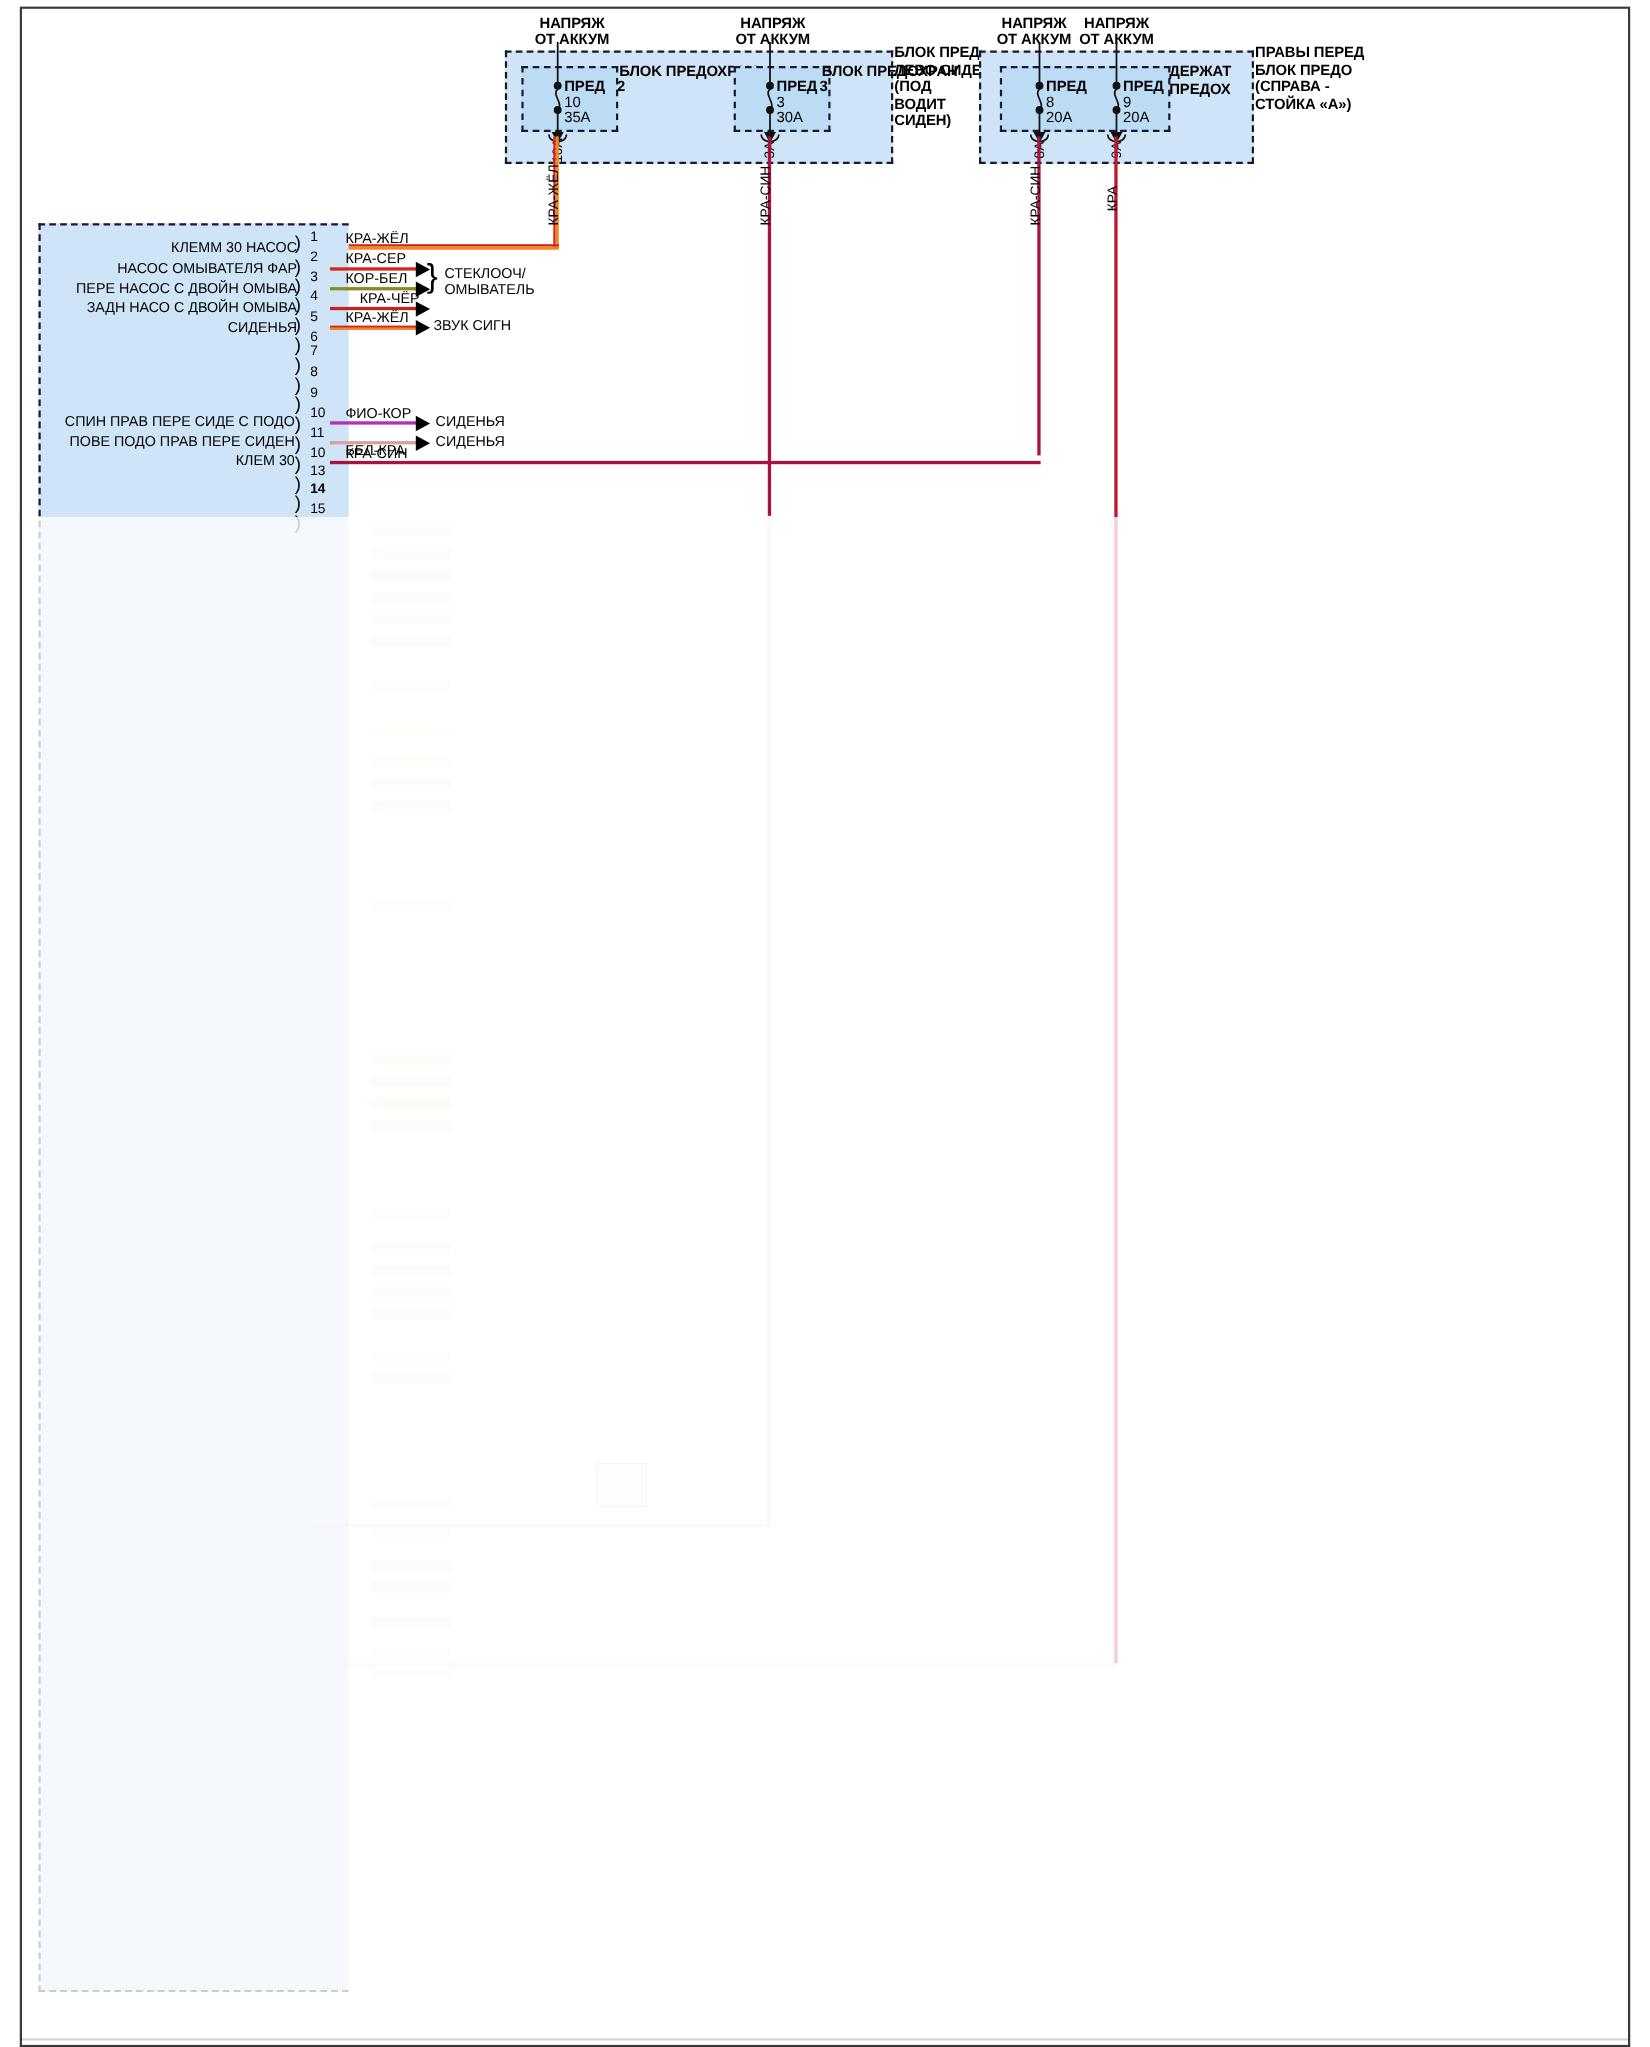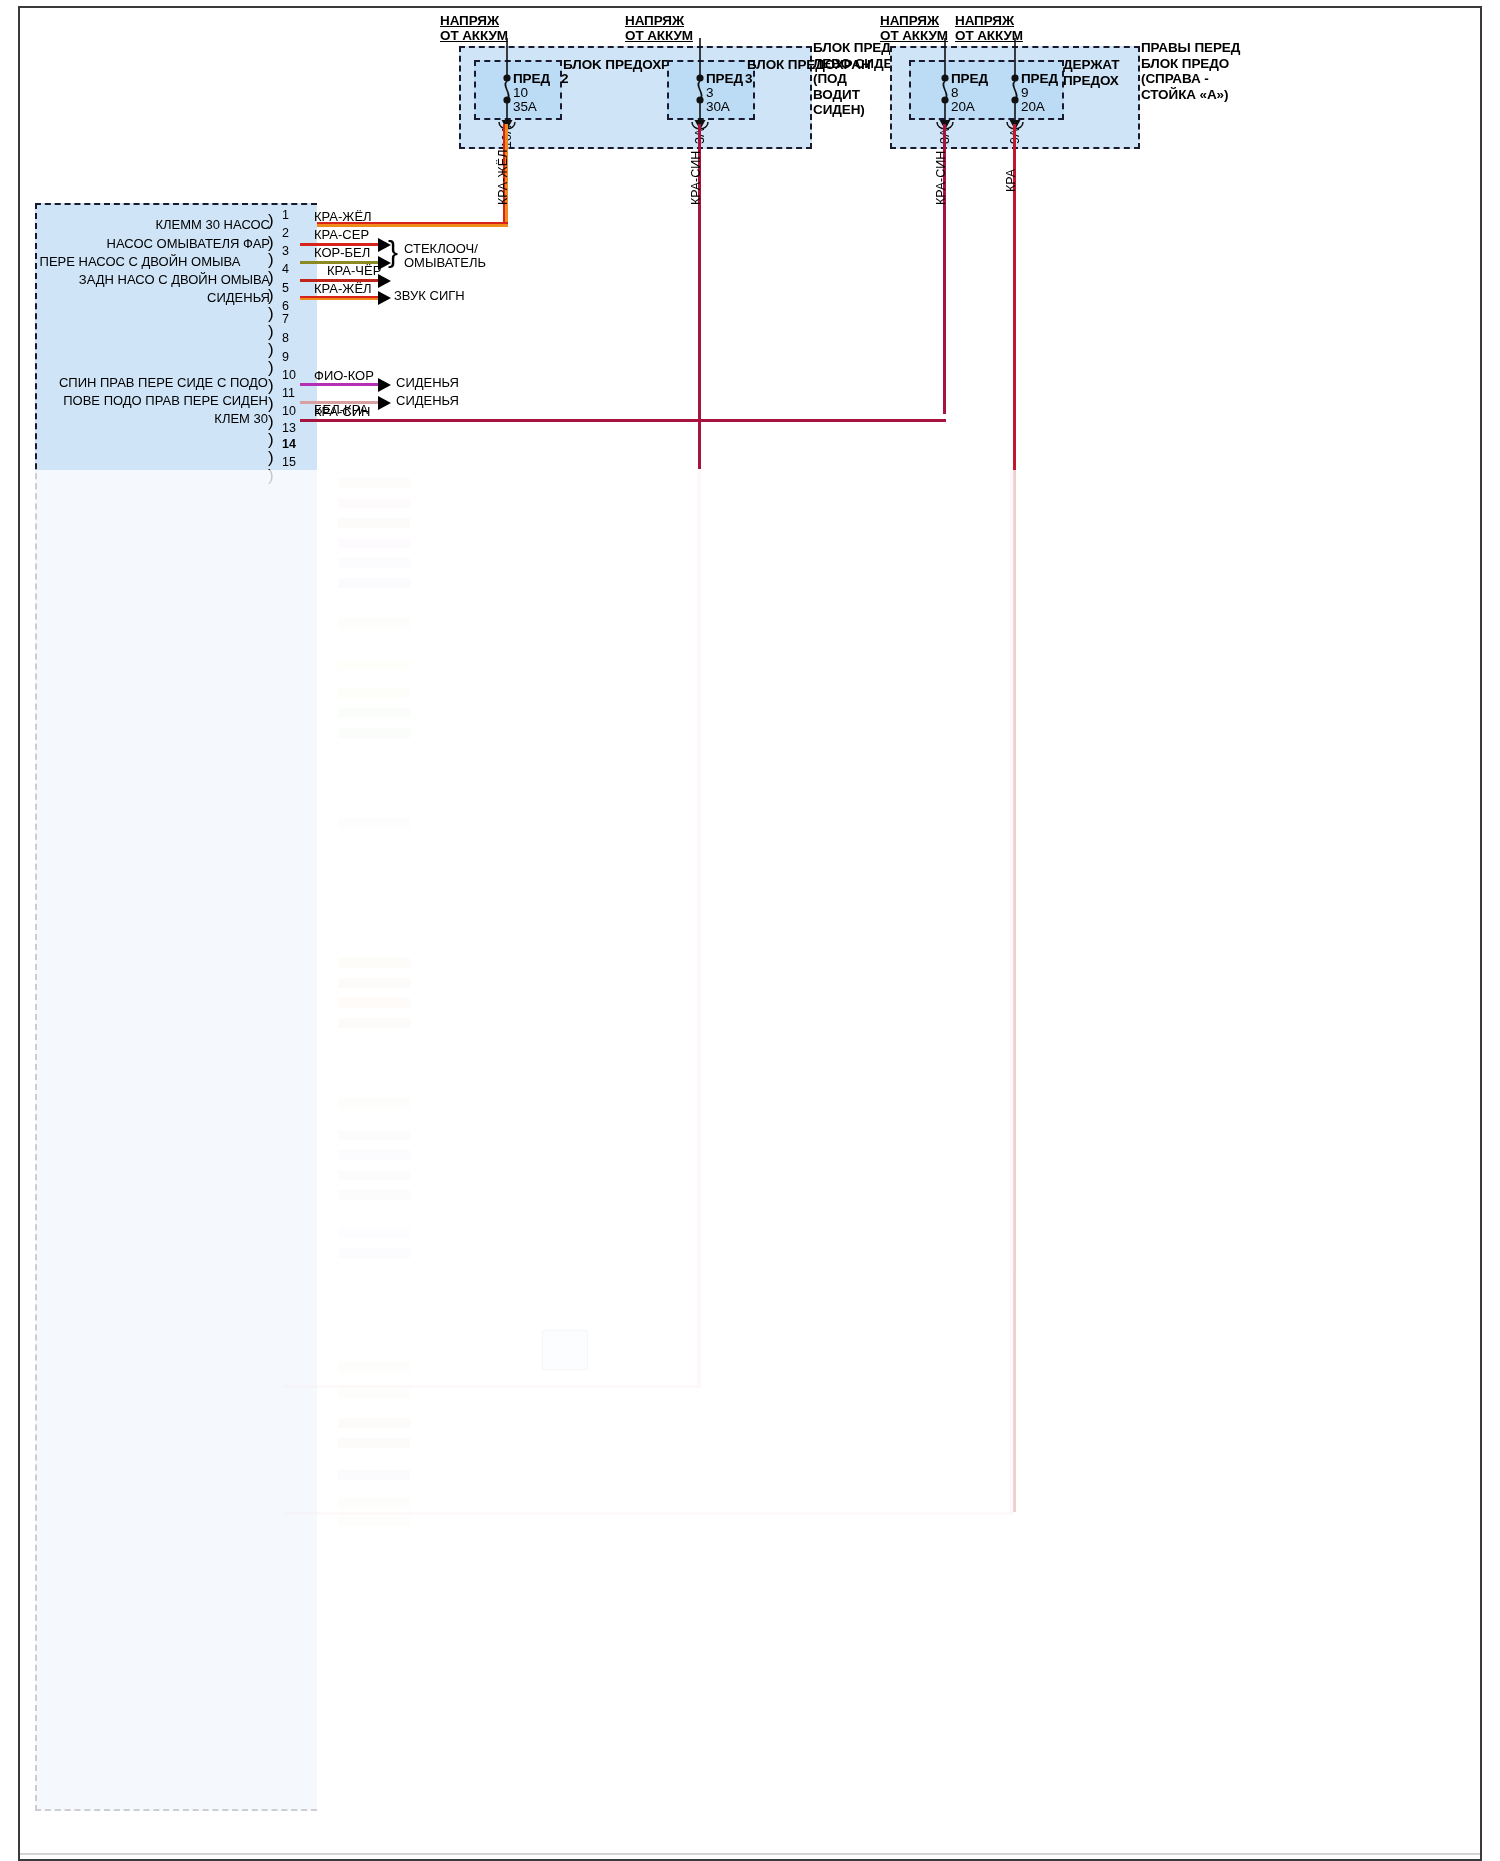--- a/index.html
+++ b/index.html
@@ -16,21 +16,21 @@
   .abs{position:absolute;}
   .dashbox{
     position:absolute;
     border:2px dashed #1a1a2e;
     background:#cfe4f7;
     box-sizing:border-box;
   }
   .dashbox.inner{background:#bcdcf6;}
   .lbl{position:absolute;font-size:13.5px;line-height:15px;letter-spacing:-0.1px;white-space:pre;}
   .lbl.b{font-weight:bold;}
-  .lbl.c{text-align:left;text-decoration:underline;}
+  .lbl.c{text-align:center;}
   .vlbl{position:absolute;font-size:12.5px;white-space:nowrap;
         transform-origin:0 0;transform:rotate(-90deg);}
   .wire{position:absolute;}
   .pinnum{position:absolute;font-size:12.5px;}
   .pinname{position:absolute;font-size:13px;text-align:right;white-space:nowrap;}
   .wirelbl{position:absolute;font-size:13px;white-space:nowrap;}
   .dest{position:absolute;font-size:13px;white-space:nowrap;line-height:14px;}
 
   
   #fade-overlay{
@@ -188,21 +188,21 @@
 
   <div class="brace" style="left:268px;top:238px;">)</div>
   <div class="pinnum" style="left:282px;top:226px;">2</div>
   <div class="pinname" style="left:20px;top:236px;width:250px;">НАСОС ОМЫВАТЕЛЯ ФАР</div>
   <div class="wirelbl" style="left:314px;top:227px;">КРА-СЕР</div>
   <div class="wire" style="left:300px;top:243px;width:80px;height:3px;background:#d6241b;"></div>
   <div class="arrow" style="left:378px;top:238px;"></div>
 
   <div class="brace" style="left:268px;top:255px;">)</div>
   <div class="pinnum" style="left:282px;top:244px;">3</div>
-  <div class="pinname" style="left:10px;top:254px;width:260px;text-align:center;">ПЕРЕ НАСОС С ДВОЙН ОМЫВА</div>
+  <div class="pinname" style="left:10px;top:254px;width:260px;">ПЕРЕ НАСОС С ДВОЙН ОМЫВА</div>
   <div class="wirelbl" style="left:314px;top:245px;">КОР-БЕЛ</div>
   <div class="wire" style="left:300px;top:261px;width:80px;height:3px;background:#8a8a20;"></div>
   <div class="arrow" style="left:378px;top:256px;"></div>
 
   <div class="brace" style="left:268px;top:273px;">)</div>
   <div class="pinnum" style="left:282px;top:262px;">4</div>
   <div class="pinname" style="left:10px;top:272px;width:260px;">ЗАДН НАСО С ДВОЙН ОМЫВА</div>
   <div class="wirelbl" style="left:327px;top:263px;">КРА-ЧЁР</div>
   <div class="wire" style="left:300px;top:279px;width:80px;height:3px;background:#c0241b;"></div>
   <div class="arrow" style="left:378px;top:274px;"></div>

